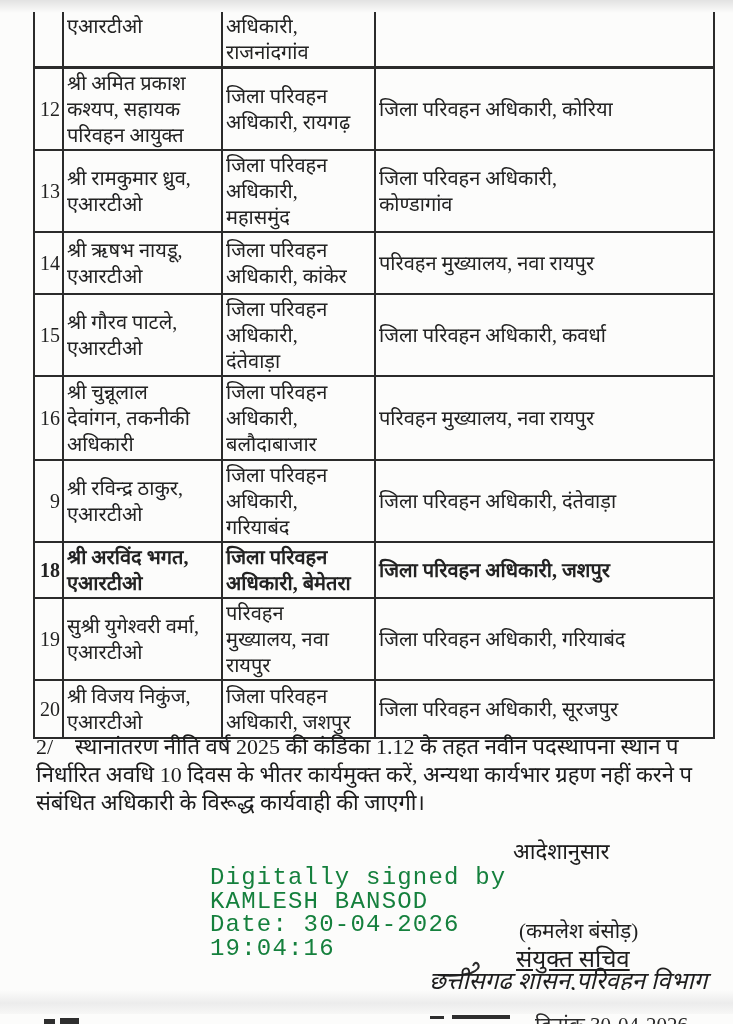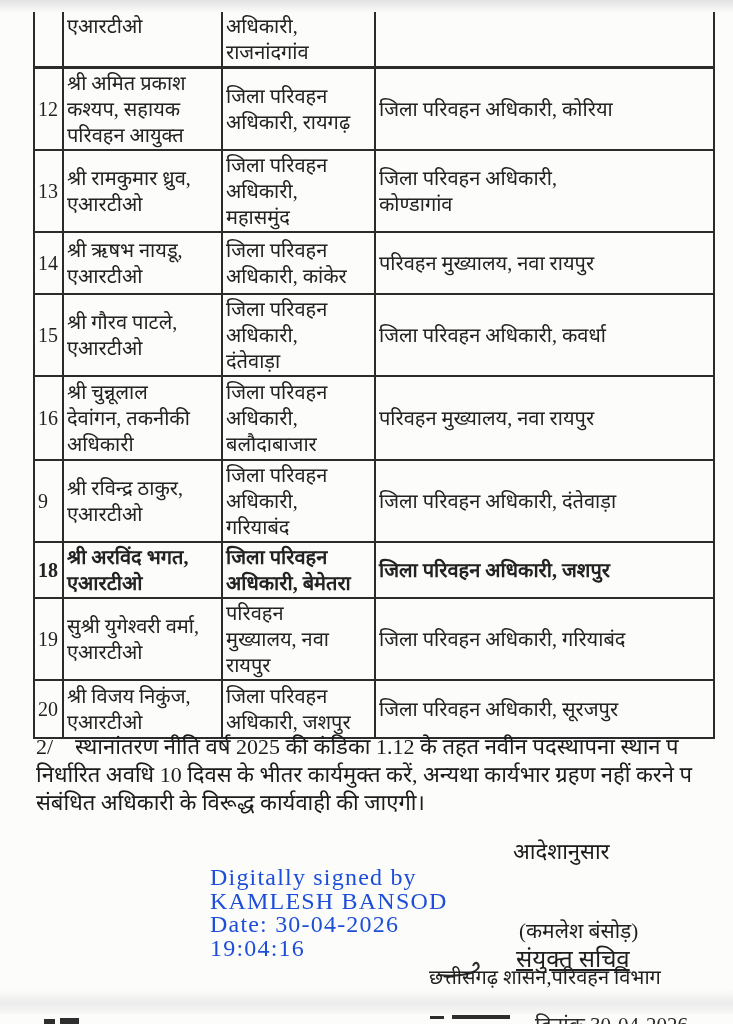--- a/index.html
+++ b/index.html
@@ -17,21 +17,21 @@
     background:linear-gradient(#fcfcfb,#ececec 55%,#f7f7f6);
   }
   table.transfer{
     position:absolute;left:33px;top:12px;width:680px;
     border-collapse:collapse;table-layout:fixed;
   }
   table.transfer td{
     border:2px solid #2b2b2b;
     font-size:20px;line-height:26px;
     white-space:pre-line;
-    padding:1px 14px 1px 3px;
+    padding:1px 2px 1px 3px;
     vertical-align:middle;
     color:#222;
   }
   table.transfer tr:first-child td{border-top:none;vertical-align:top;}
   table.transfer tr:nth-child(2) td{border-top-width:3px;}
   td.sn{font-size:19px;padding:0 0 0 1px;text-align:right;}
   td.newpost{padding-left:5px;}
   
   tr.r0{height:55px;} tr.r1{height:82px;} tr.r2{height:82px;}
   tr.r3{height:62px;} tr.r4{height:80px;} tr.r5{height:84px;}
@@ -41,27 +41,27 @@
     position:absolute;left:36px;top:733px;width:700px;
   }
   .para .pline{
     white-space:pre;font-size:22px;line-height:28px;color:#1b1b1b;
   }
   .sig-order{
     position:absolute;left:513px;top:835px;font-size:22px;color:#1b1b1b;
   }
   .sig-digital{
     position:absolute;left:210px;top:866px;
-    font-family:Liberation Serif, serif;
+    font-family:Liberation Mono, monospace;
     font-size:24px;line-height:23.5px;letter-spacing:1.2px;
-    white-space:pre-line;color:#1d4ed8;
+    white-space:pre-line;color:#15803d;
   }
   .sig-name{position:absolute;left:502px;top:916px;font-size:21px;margin-left:17px;}
   .sig-desig{position:absolute;left:516px;top:941px;font-size:24px;text-decoration:underline;}
-  .sig-dept{position:absolute;left:429px;top:963px;font-size:20px;}
+  .sig-dept{position:absolute;left:429px;top:963px;font-size:24px;font-style:italic;}
   .flourish{position:absolute;left:437px;top:961px;}
   .frag{position:absolute;background:#2e2e2e;}
   .frag-l1{left:44px;top:1019px;width:11px;height:5px;}
   .frag-l2{left:60px;top:1018px;width:19px;height:6px;}
   .frag-bar1{left:430px;top:1016px;width:14px;height:3px;}
   .frag-bar2{left:452px;top:1015px;width:58px;height:4px;}
   .frag-date{
     position:absolute;left:535px;top:1012px;width:198px;height:12px;
     overflow:hidden;font-size:21px;line-height:26px;color:#2a2a2a;
     white-space:nowrap;

